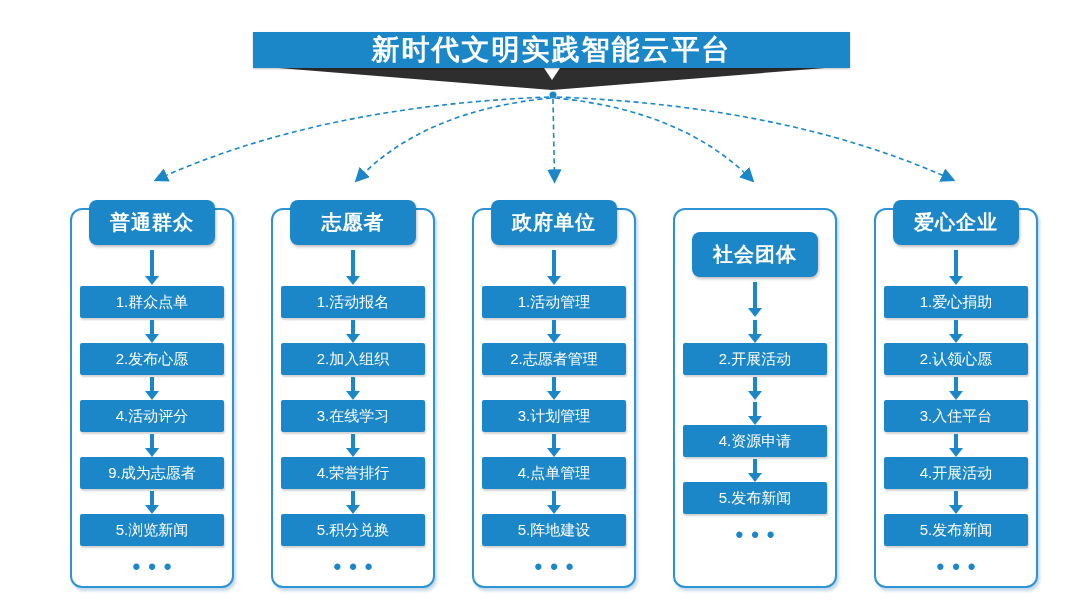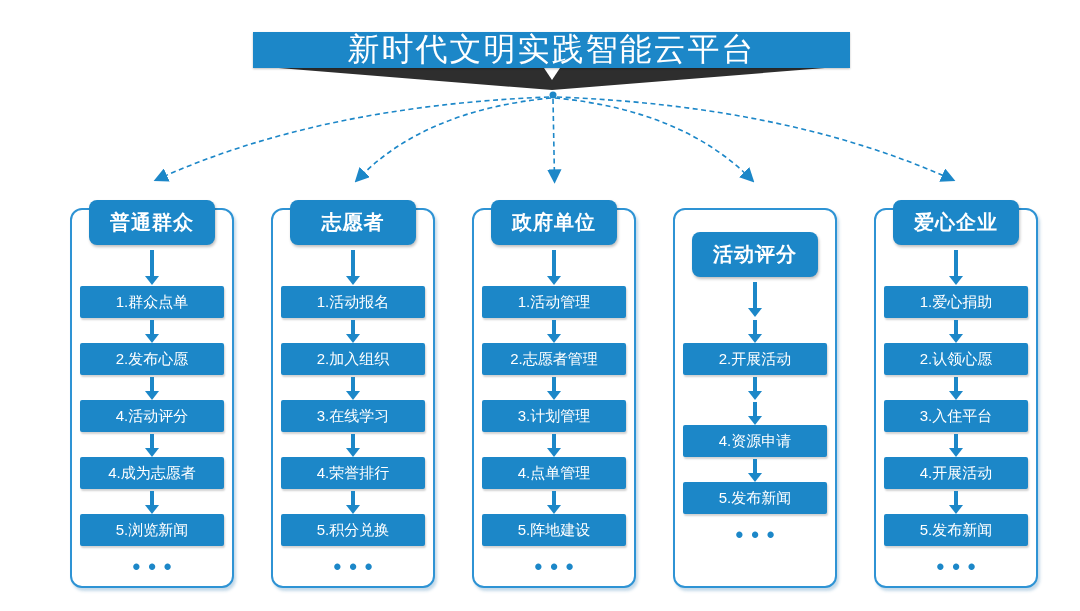--- a/index.html
+++ b/index.html
@@ -16,21 +16,21 @@
     background:var(--background);overflow:hidden;
   }
   
   .banner{
     position:absolute;left:253px;top:32px;width:597px;height:36px;
     background:var(--primary);
     display:flex;align-items:center;justify-content:center;
     box-shadow:0 1px 2px rgba(0,0,0,.25);
   }
   .banner-text{
-    color:var(--text-on-primary);font-size:32px;font-weight:normal;letter-spacing:2px;
+    color:var(--text-on-primary);font-size:28px;font-weight:bold;letter-spacing:2px;
   }
   
   .overlay{
     position:absolute;left:0;top:0;width:1080px;height:611px;pointer-events:none;
   }
   
   .columns{
     position:absolute;left:70px;top:190px;
     display:flex;gap:37px;
   }
@@ -115,21 +115,21 @@
             <span class="v-arrow"></span>
           </div>
           <div class="item">2.发布心愿</div>
           <div class="spacer-arrow">
             <span class="v-arrow"></span>
           </div>
           <div class="item">4.活动评分</div>
           <div class="spacer-arrow">
             <span class="v-arrow"></span>
           </div>
-          <div class="item">4.成为志愿者</div>
+          <div class="item">9.成为志愿者</div>
           <div class="spacer-arrow">
             <span class="v-arrow"></span>
           </div>
           <div class="item">5.浏览新闻</div>
           <div class="dots">•••</div>
         </div>
       </div>
       <div class="column">
         <div class="col-box"></div>
         <div class="col-inner">
@@ -180,21 +180,21 @@
           <div class="spacer-arrow">
             <span class="v-arrow"></span>
           </div>
           <div class="item">5.阵地建设</div>
           <div class="dots">•••</div>
         </div>
       </div>
       <div class="column">
         <div class="col-box"></div>
         <div class="col-inner">
-          <div class="col-header">活动评分</div>
+          <div class="col-header">社会团体</div>
           <div class="spacer-arrow long">
             <span class="v-arrow"></span>
           </div>
           <div class="spacer-arrow">
             <span class="v-arrow"></span>
           </div>
           <div class="item">2.开展活动</div>
           <div class="spacer-arrow">
             <span class="v-arrow"></span>
           </div>

